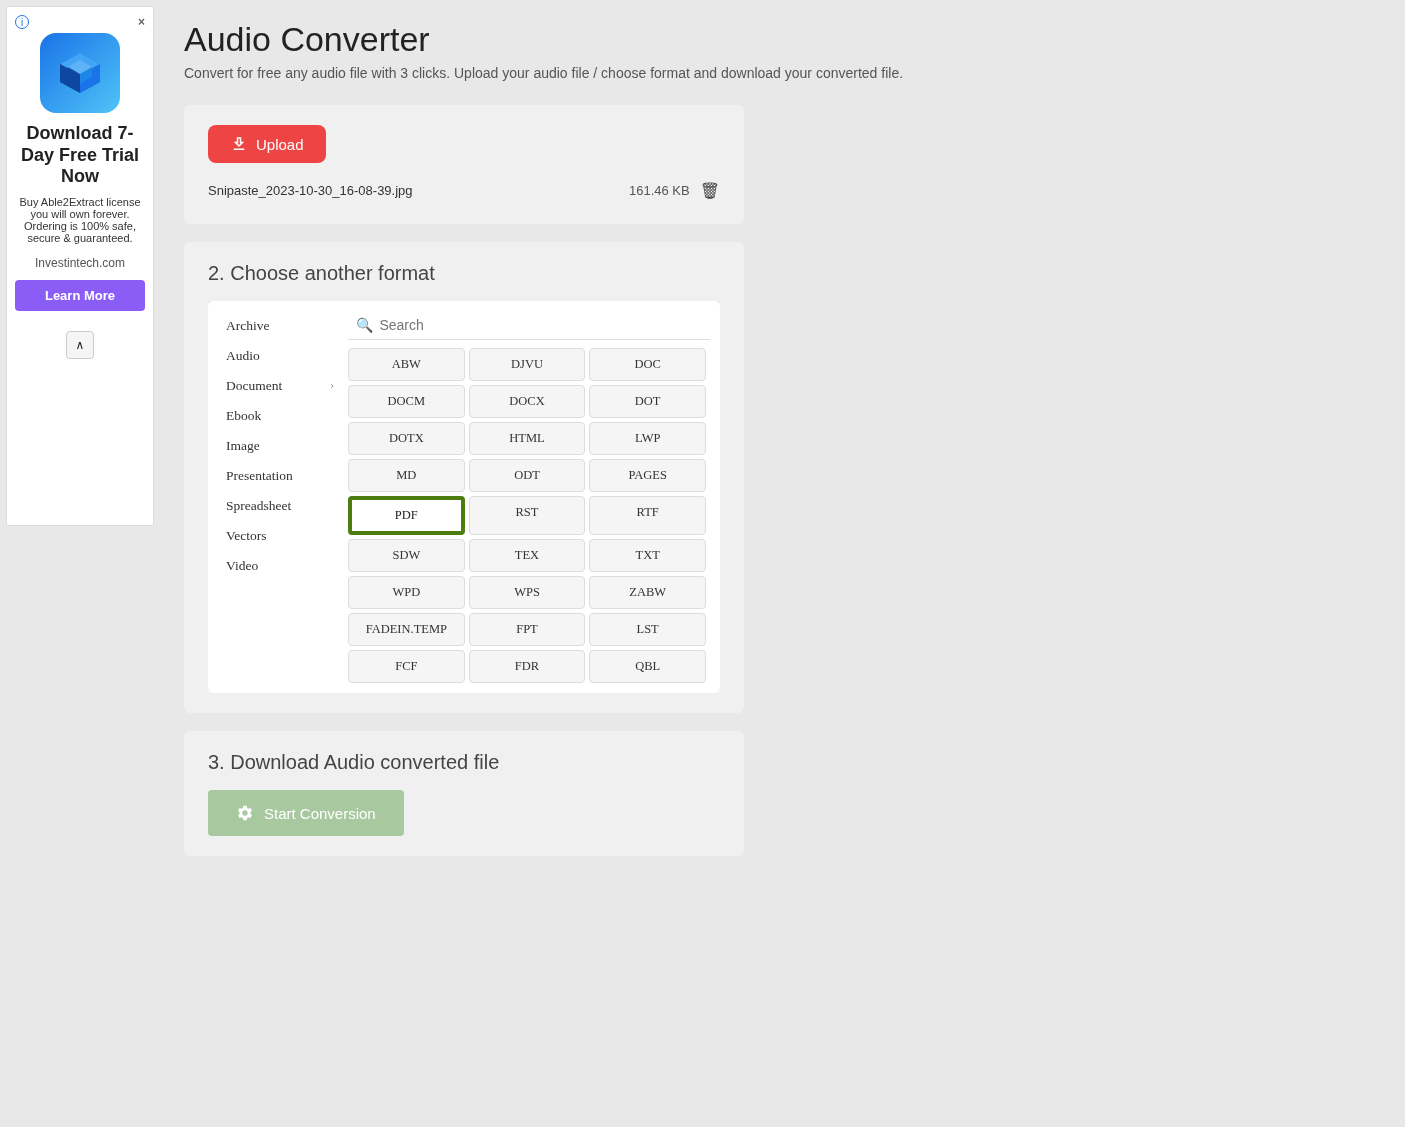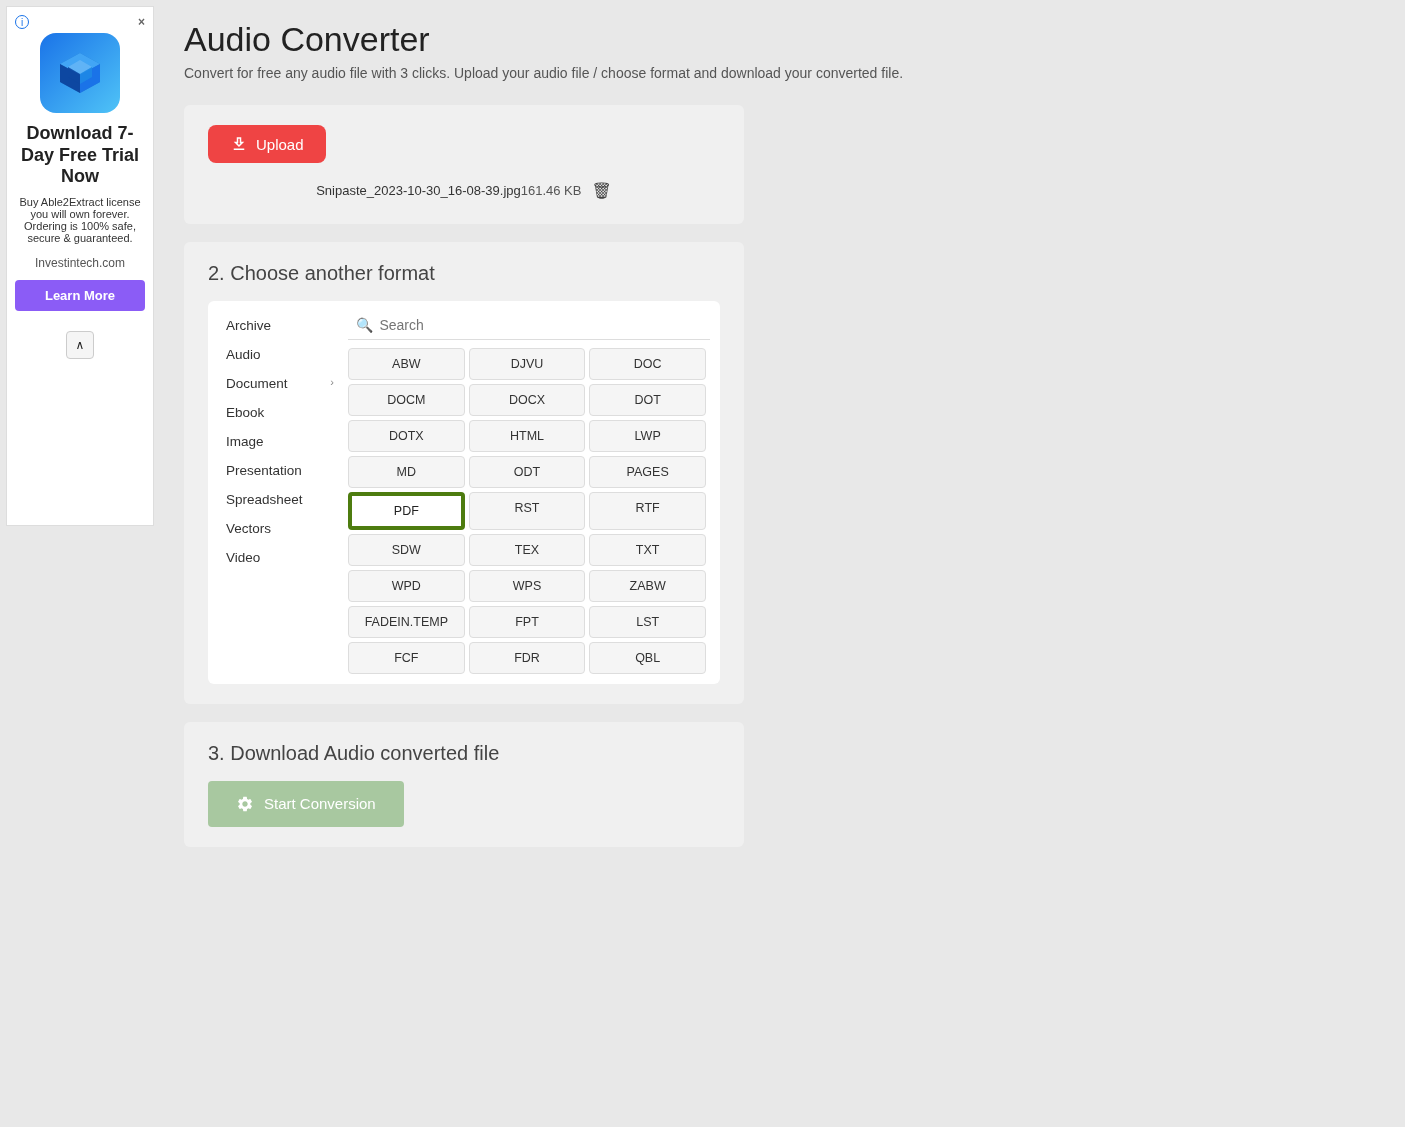--- a/index.html
+++ b/index.html
@@ -160,21 +160,21 @@
     .upload-btn svg {
       width: 18px;
       height: 18px;
       fill: #fff;
     }
 
     
     .file-row {
       display: flex;
       align-items: center;
-      justify-content: center;
+      justify-content: space-between;
       padding: 4px 0;
     }
     .file-name {
       font-size: 13px;
       color: #333;
     }
     .file-size-row {
       display: flex;
       align-items: center;
       gap: 10px;
@@ -205,20 +205,21 @@
     }
     .category-item {
       padding: 7px 8px;
       font-size: 13.5px;
       color: #333;
       cursor: pointer;
       border-radius: 3px;
       display: flex;
       align-items: flex-start;
       justify-content: space-between;
+      font-family: Liberation Serif, serif;
     }
     .category-chevron {
       font-size: 11px;
       color: #888;
     }
 
     
     .format-right {
       flex: 1;
       display: flex;
@@ -242,20 +243,21 @@
       outline: none;
       font-size: 14px;
       color: #333;
       width: 100%;
       background: transparent;
     }
 
     .format-scroll-area {
       overflow-y: auto;
       max-height: 360px;
+      font-family: Liberation Serif, serif;
     }
     .format-grid {
       display: grid;
       grid-template-columns: repeat(3, 1fr);
       gap: 4px;
       padding-right: 4px;
     }
     .format-btn {
       background: #f5f5f5;
       border: 1px solid #ddd;
@@ -287,20 +289,21 @@
     .start-btn {
       background: #a8c8a0;
       color: #fff;
       border: none;
       border-radius: 4px;
       padding: 14px 28px;
       font-size: 15px;
       font-weight: 500;
       cursor: pointer;
       display: flex;
+      align-items: center;
       gap: 10px;
     }
     .start-btn svg {
       width: 18px;
       height: 18px;
       fill: #fff;
     }
   </style>
 </head>
 <body>

